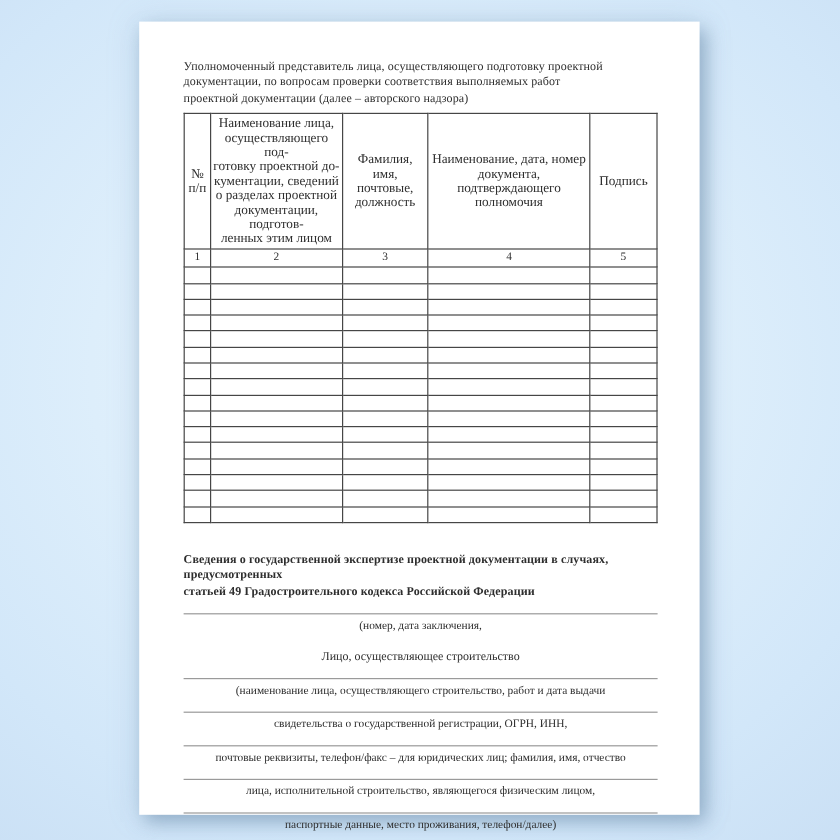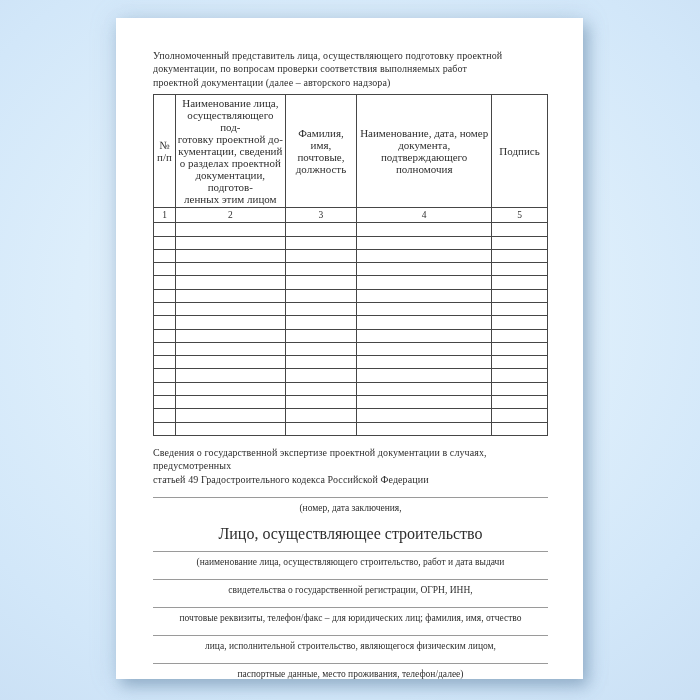--- a/index.html
+++ b/index.html
@@ -56,42 +56,43 @@
     height: 15px;
     line-height: 13px;
   }
   td.blank { height: 13.3px; }
   .col-1 { width: 5.6%; }
   .col-2 { width: 27.8%; }
   .col-3 { width: 18.2%; }
   .col-4 { width: 34.2%; }
   .col-5 { width: 14.2%; }
   .section-par {
-    margin-top: 10px;
+    margin-top: 24px;
     font-size: 10px;
     line-height: 13.4px;
     white-space: pre-line;
     letter-spacing: 0.1px;
+    font-weight: bold;
   }
   .fields { margin-top: 2px; }
   .field { margin-top: 0; }
   .rule {
     border-top: 1px solid #9a9a9a;
     height: 0;
     margin-top: 11px;
   }
   .caption {
     text-align: center;
     font-size: 9.5px;
     line-height: 11px;
     margin-top: 5px;
   }
   .sub-heading {
     text-align: center;
-    font-size: 16px;
+    font-size: 10px;
     line-height: 12px;
     margin-top: 14px;
     margin-bottom: 1px;
   }
 </style>
 </head>
 <body>
 
 <div class="scene">
   <div class="page">

